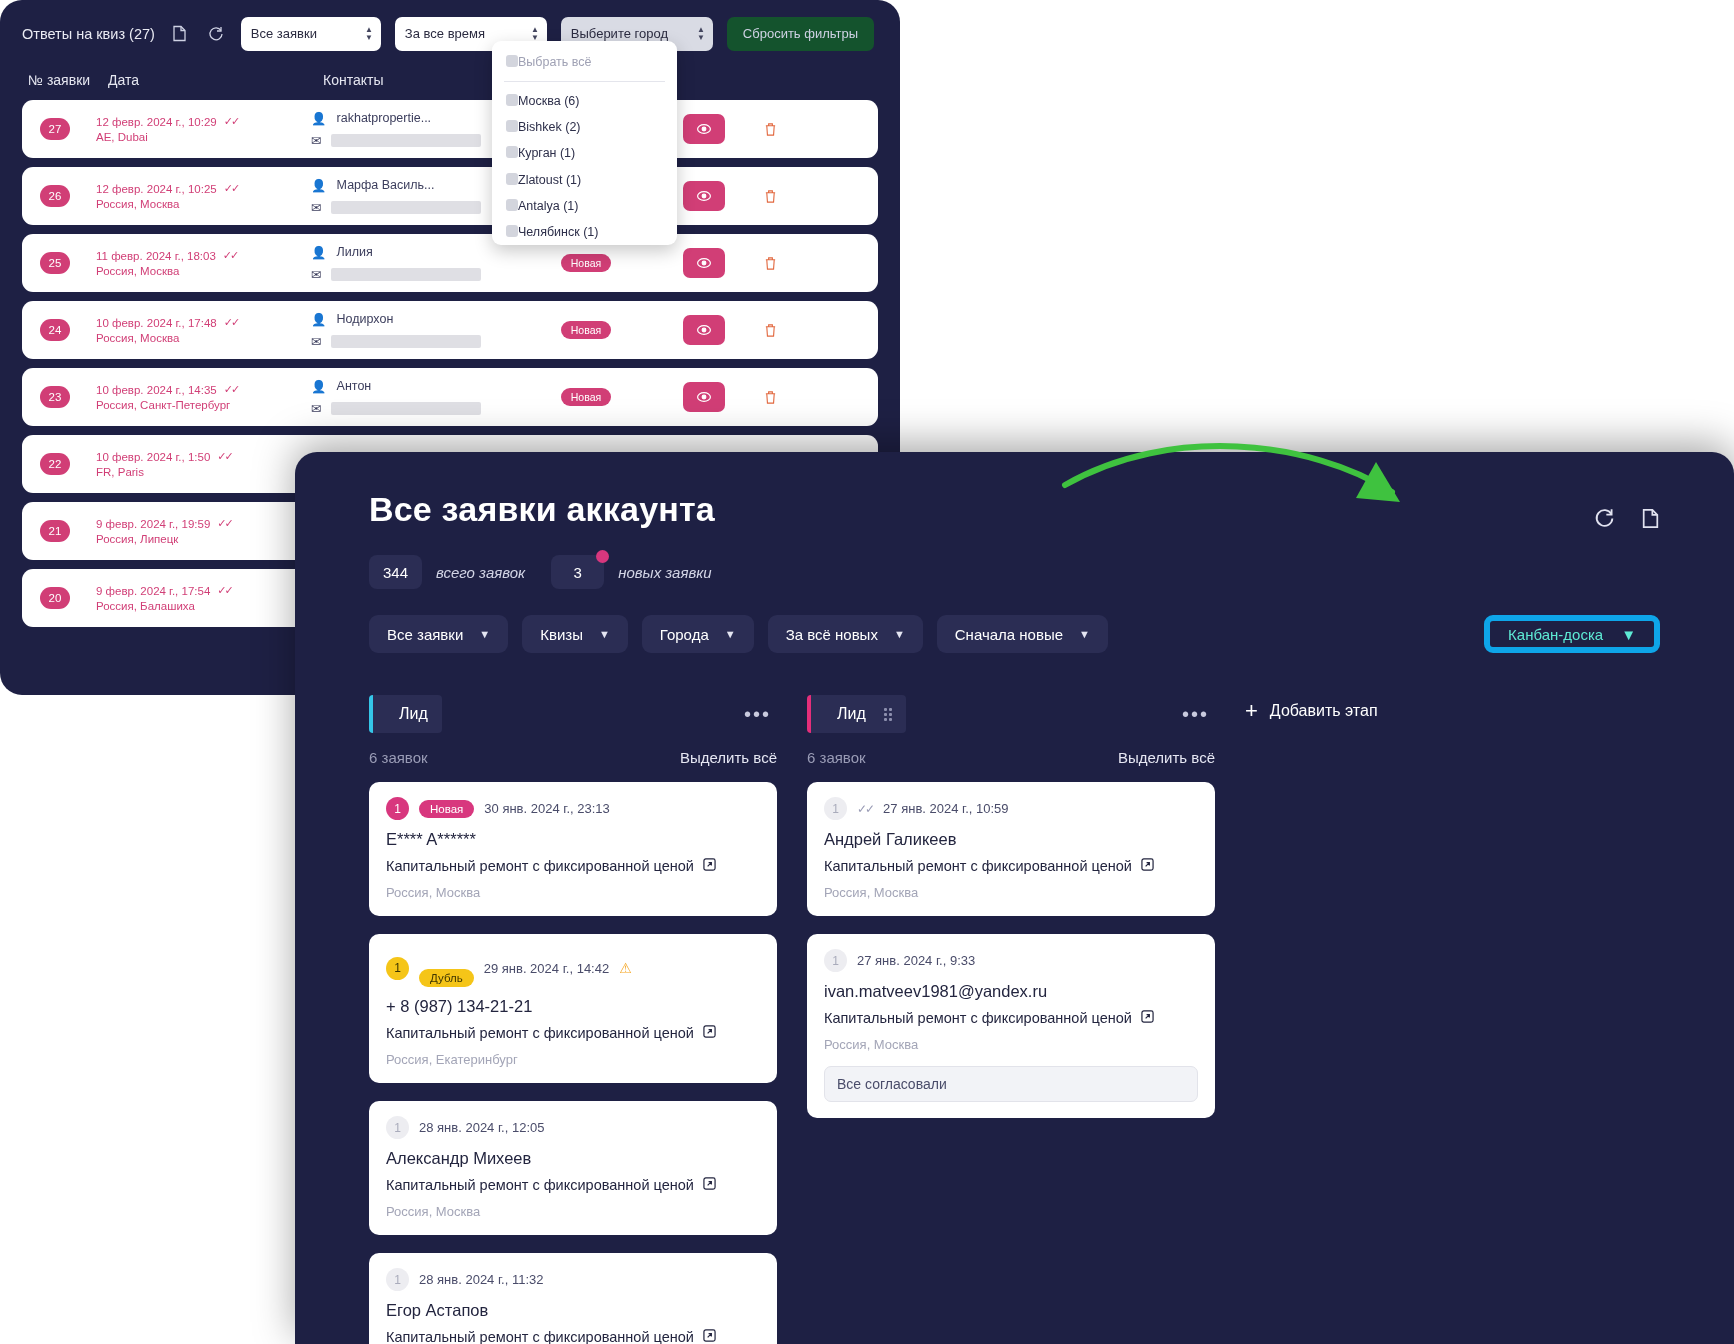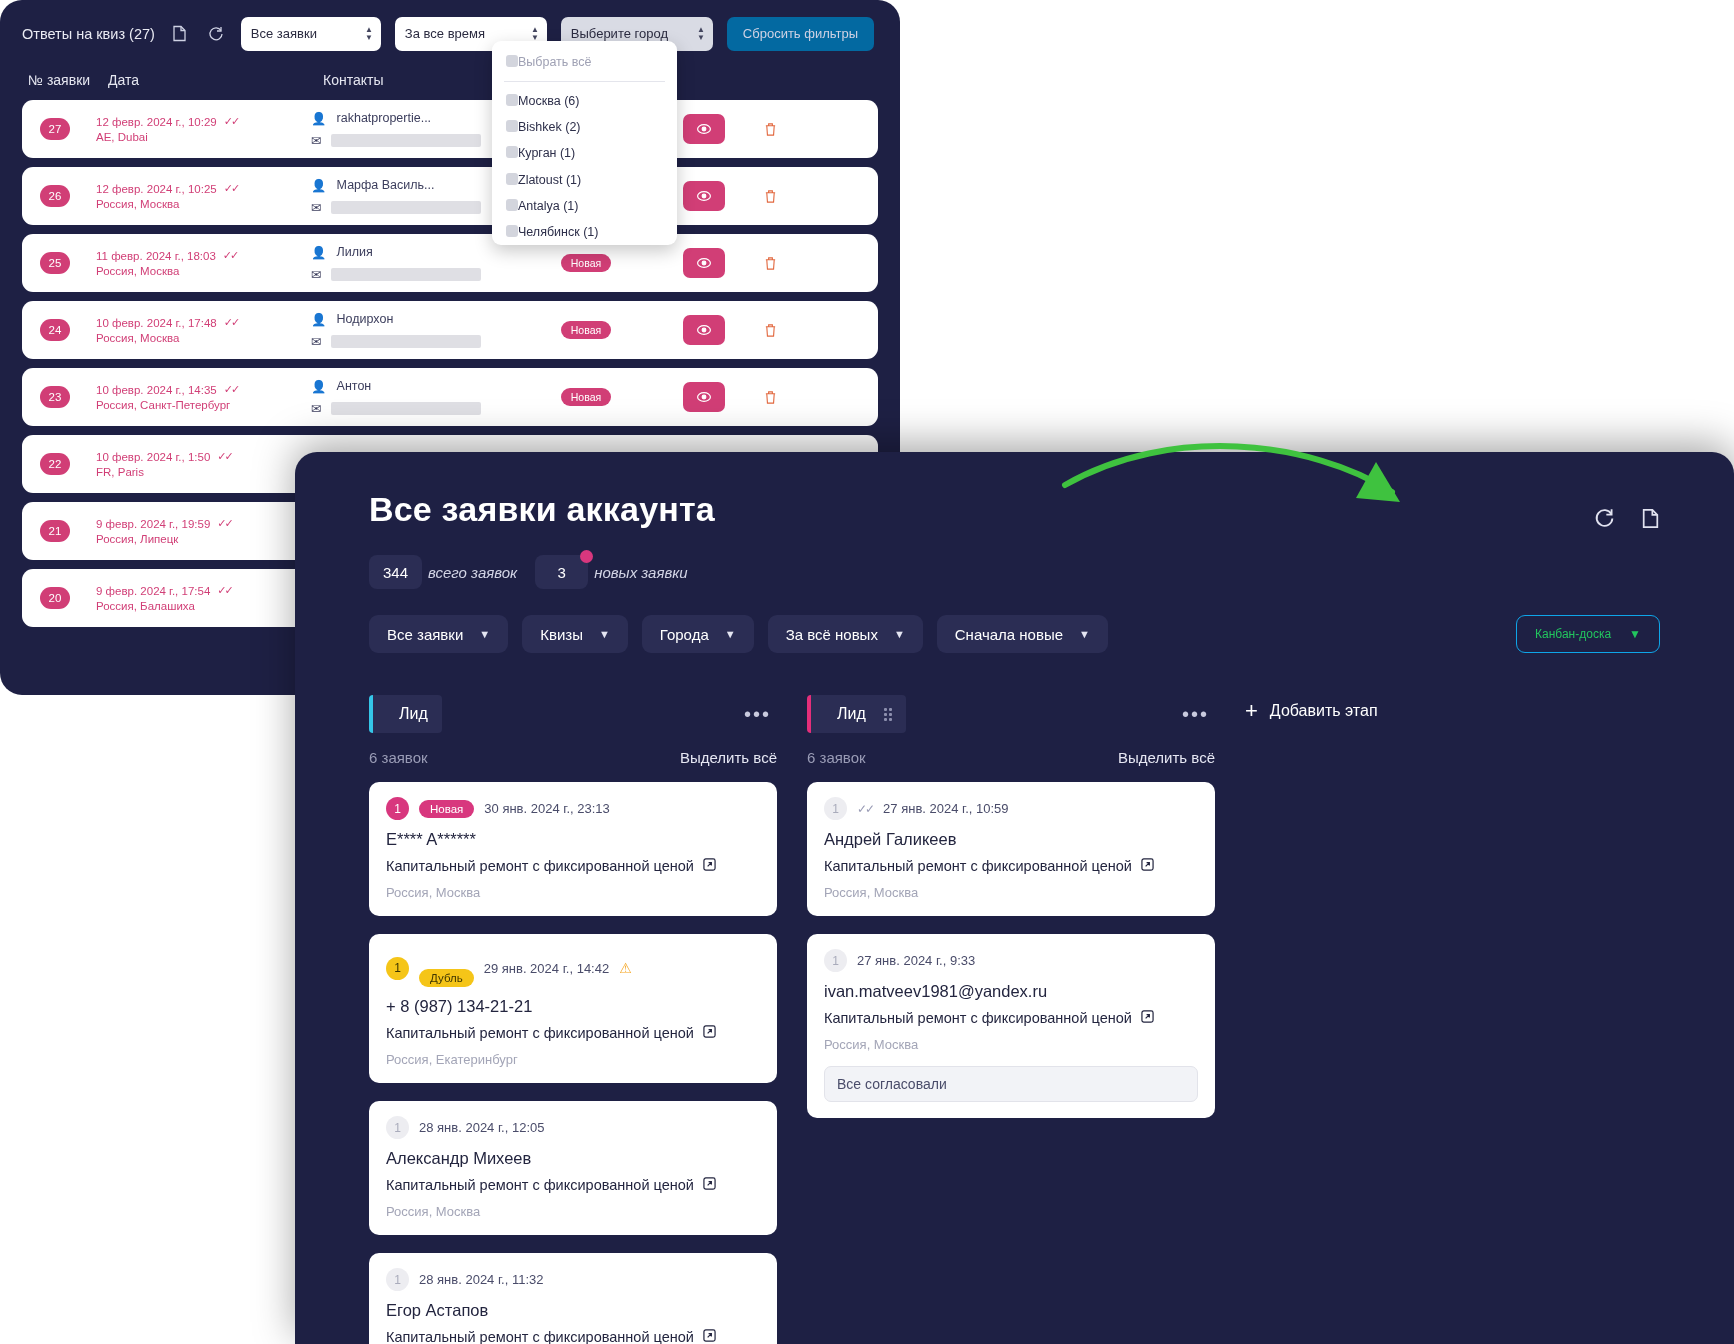--- a/index.html
+++ b/index.html
@@ -50,21 +50,21 @@
   .bp-select.grey { background: #d9dbe4; }
   .bp-spin {
     position: absolute; right: 8px; top: 50%;
     transform: translateY(-50%);
     display: flex; flex-direction: column; gap: 2px;
     color: #43455e;
     font-size: 8px; line-height: 6px;
   }
   .bp-reset {
     height: 34px;
-    background: #0369a1;
+    background: #14532d;
     border-radius: 7px;
     color: #cfd2e4;
     font-size: 13px;
     display: flex; align-items: center;
     padding: 0 16px;
     white-space: nowrap;
   }
   .bp-colhead {
     display: flex;
     color: #e5e6f0;
@@ -176,21 +176,21 @@
     overflow: hidden;
     padding: 38px 0 0 0;
   }
   .fp-inner { padding: 0 74px; }
   .fp-title {
     color: #ffffff;
     font-size: 34px;
     font-weight: bold;
     letter-spacing: .2px;
   }
-  .fp-stats { display: flex; align-items: center; gap: 6px; margin-top: 26px; }
+  .fp-stats { display: flex; align-items: center; gap: 14px; margin-top: 26px; }
   .chip {
     min-width: 53px; height: 34px;
     background: #2b2d54;
     border-radius: 8px;
     display: flex; align-items: center; justify-content: center;
     color: #ffffff; font-size: 15px;
     position: relative;
   }
   .chip .dot {
     position: absolute; right: -5px; top: -5px;
@@ -210,26 +210,26 @@
     border-radius: 9px;
     display: flex; align-items: center; gap: 16px;
     padding: 0 18px;
     color: #ffffff; font-size: 15px;
     white-space: nowrap;
   }
   .fbtn .chev { font-size: 11px; color: #e4e5f2; }
   .kanban-btn {
     position: absolute; right: 0; top: 0;
     height: 38px;
-    border: 1px solid #0ea5e9;
+    border: 6px solid #0ea5e9;
     border-radius: 9px;
     background: transparent;
     display: flex; align-items: center; gap: 18px;
     padding: 0 18px;
-    color: #22c55e; font-size: 12px;
+    color: #5eead4; font-size: 15px;
   }
   .top-icons {
     position: absolute; right: 74px; top: 56px;
     display: flex; gap: 26px;
     color: #e1e2f0;
   }
 
   
   .arrow-svg { position: absolute; left: 1060px; top: 440px; pointer-events: none; z-index: 5;}
 

